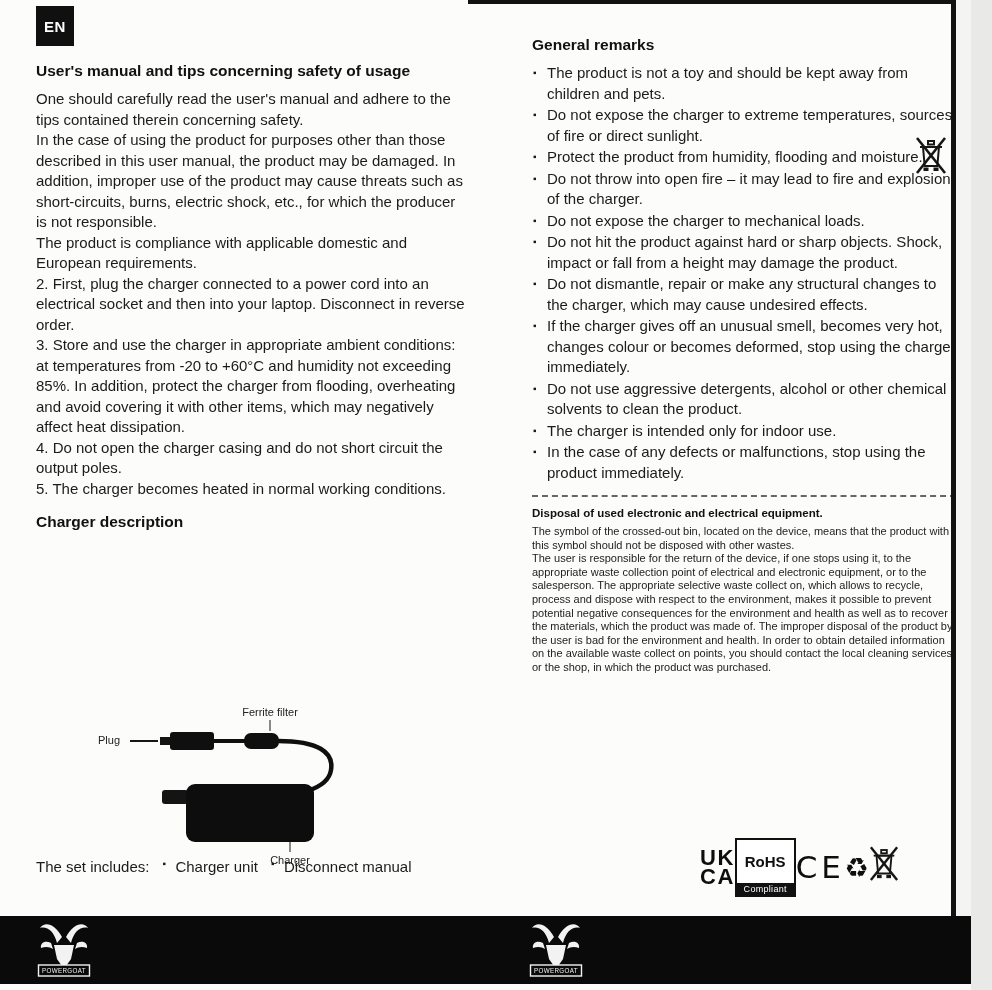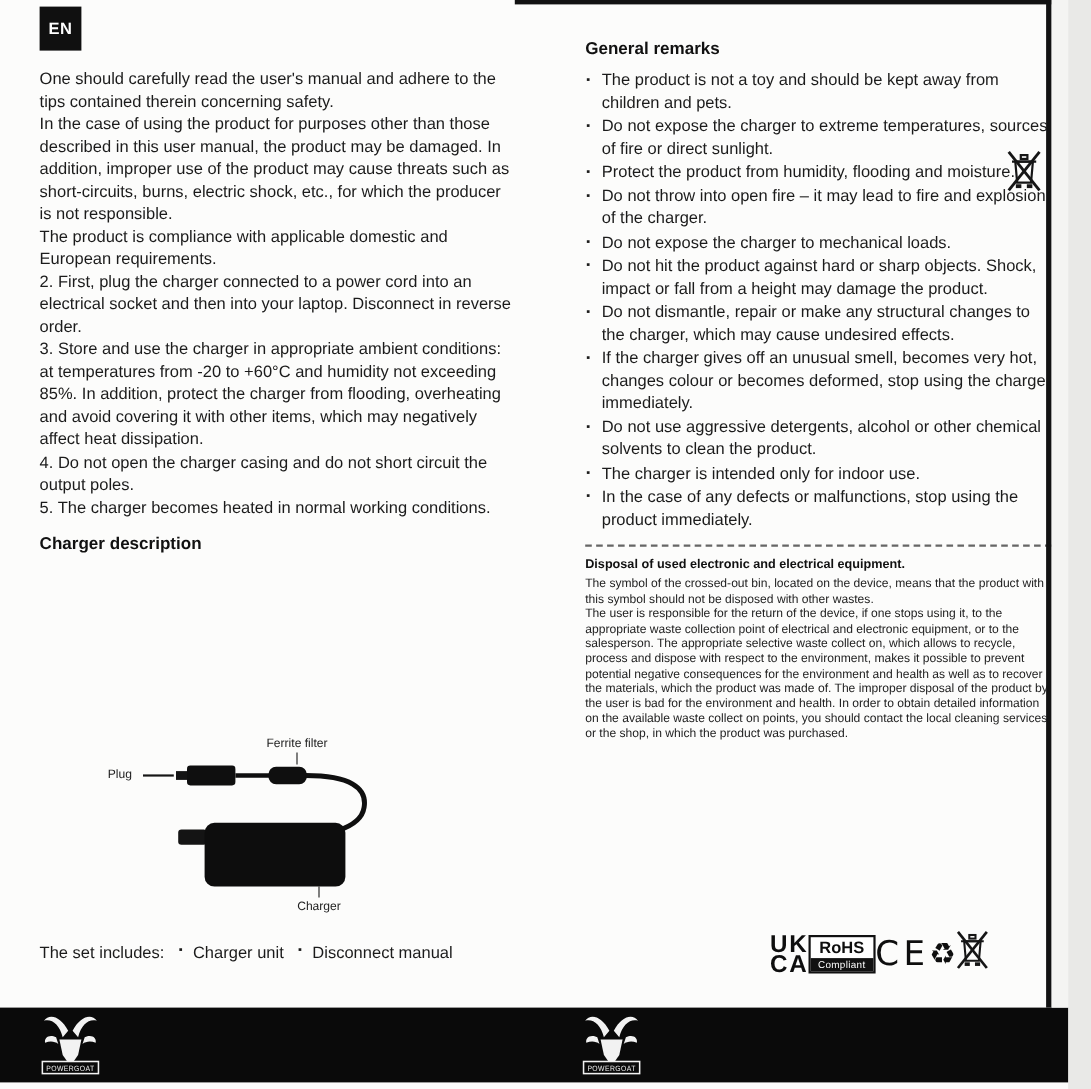--- a/index.html
+++ b/index.html
@@ -20,36 +20,36 @@
   .step { font-size:15px; line-height:20.5px; }
 
   .bullets .b { position:relative; padding-left:15px; font-size:15px; line-height:20.5px; margin-bottom:1px; }
   .bullets .b::before { content:"▪"; position:absolute; left:1px; top:0px; font-size:10px; }
 
   .divider { border-top:2px dashed #666; margin:12px 0 10px 0; width:100%; height:0; }
   h3.small-title { font-size:11.5px; font-weight:bold; margin-bottom:6px; color:#111; }
   .smalltext { font-size:11px; line-height:13.6px; color:#222; }
 
   
-  .diagram { position:absolute; left:60px; top:658px; width:360px; height:192px; }
+  .diagram { position:absolute; left:60px; top:694px; width:360px; height:192px; }
   .diagram .lbl { position:absolute; font-size:11px; color:#222; }
   .lbl-ferrite { left:150px; top:12px; width:120px; text-align:center; }
   .lbl-plug    { left:38px;  top:40px; }
   .lbl-charger { left:175px; top:160px; width:110px; text-align:center; }
 
   .set-line { position:absolute; left:36px; top:858px; display:flex; gap:13px; align-items:baseline; font-size:15px; }
   .set-label { font-weight:normal; }
   .set-item { position:relative; padding-left:13px; }
   .set-item::before { content:"▪"; position:absolute; left:0; top:0; font-size:10px; }
 
   
   .marks { position:absolute; left:700px; top:843px; display:flex; align-items:center; height:48px; }
   .ukca { font-weight:bold; font-size:22px; line-height:19px; letter-spacing:1.5px; color:#0e0e0e; }
   .rohs { border:2px solid #111; text-align:center; background:#fff; }
-  .rohs-top { font-weight:bold; font-size:15px; line-height:19px; padding:0 8px; color:#0e0e0e; }
+  .rohs-top { font-weight:bold; font-size:15px; line-height:19px; padding:12px 8px; color:#0e0e0e; }
   .rohs-bottom { background:#111; color:#fff; font-size:9px; line-height:12px; padding:0 3px; letter-spacing:0.3px; }
   .ce { font-size:31px; letter-spacing:4px; color:#0e0e0e; font-family:"DejaVu Sans", sans-serif; }
   .recycle { font-size:27px; line-height:1; color:#0e0e0e; font-family:"DejaVu Sans", sans-serif; }
 
   .weee-top { position:absolute; left:915px; top:136px; }
 
   
   .footer { position:absolute; left:0; top:916px; width:992px; height:68px; background:#0a0a0a; }
   .goat { position:absolute; top:3px; }
   .goat-1 { left:36px; }
@@ -75,20 +75,21 @@
         <rect x="13" y="5" width="6" height="3.5"></rect>
       </g>
       <rect x="8.5" y="31.5" width="5" height="3.5" fill="#161616"></rect>
       <rect x="18.5" y="31.5" width="5" height="3.5" fill="#161616"></rect>
       <line x1="2" y1="2" x2="30" y2="37" stroke="#161616" stroke-width="2.6"></line>
       <line x1="30" y1="2" x2="2" y2="37" stroke="#161616" stroke-width="2.6"></line>
     </svg>
   </div>
 
   <div class="col-left">
+    <h2>User's manual and tips concerning safety of usage</h2>
     <p class="bodytext pre">One should carefully read the user's manual and adhere to the tips contained therein concerning safety.
 In the case of using the product for purposes other than those described in this user manual, the product may be damaged. In addition, improper use of the product may cause threats such as short-circuits, burns, electric shock, etc., for which the producer is not responsible.
 The product is compliance with applicable domestic and European requirements.</p>
 
     <div class="steps">
       <div class="step">2. First, plug the charger connected to a power cord into an electrical socket and then into your laptop. Disconnect in reverse order.</div>
       <div class="step">3. Store and use the charger in appropriate ambient conditions: at temperatures from -20 to +60°C and humidity not exceeding 85%. In addition, protect the charger from flooding, overheating and avoid covering it with other items, which may negatively affect heat dissipation.</div>
       <div class="step">4. Do not open the charger casing and do not short circuit the output poles.</div>
       <div class="step">5. The charger becomes heated in normal working conditions.</div>
     </div>

